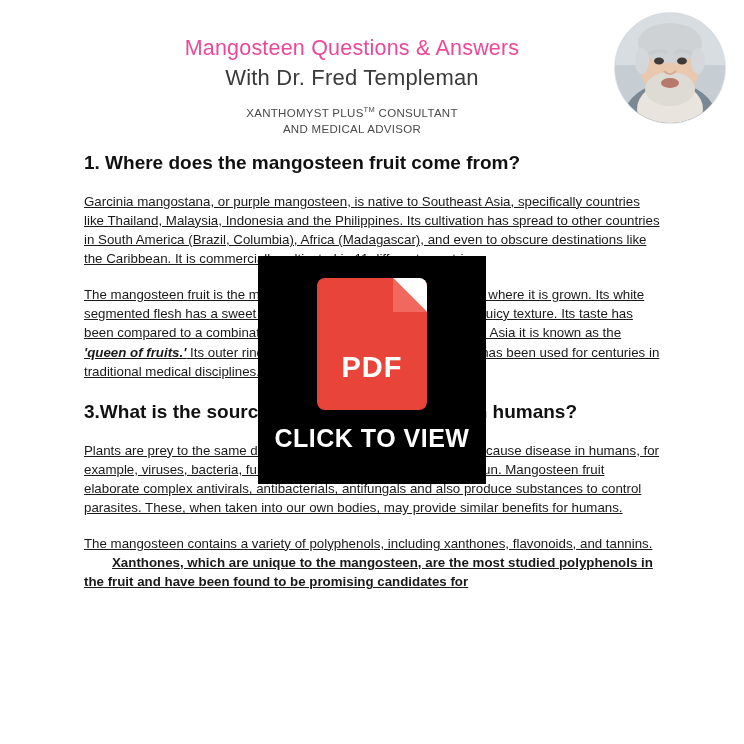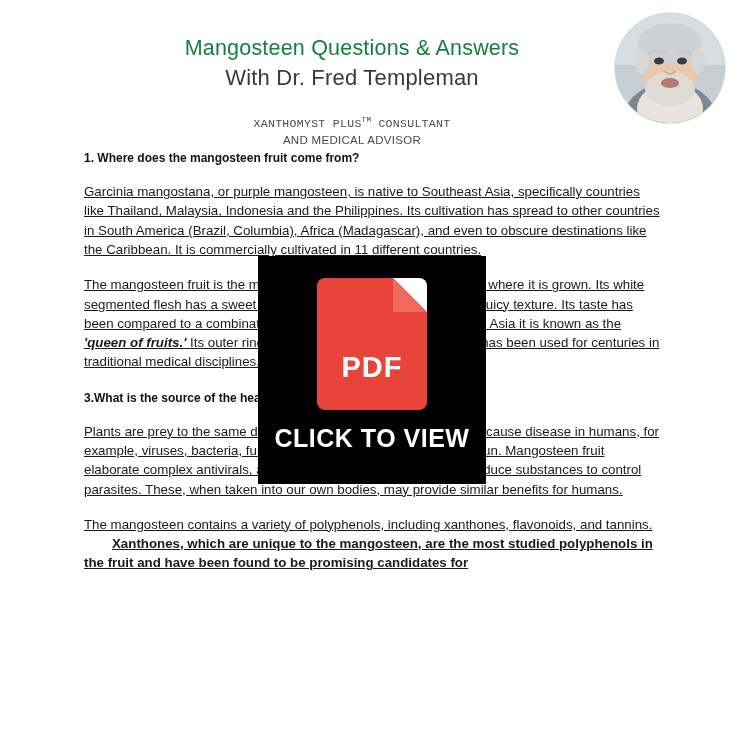--- a/index.html
+++ b/index.html
@@ -30,37 +30,36 @@
     padding: 34px 0 0 0;
     height: 130px;
     box-sizing: border-box;
   }
   .header-text {
     text-align: center;
     padding-right: 40px;
   }
   .doc-title-line1 {
     font-size: 21.5px;
-    color: #15803d;
+    color: #ec4899;
     letter-spacing: 0.2px;
     line-height: 1.35;
   }
   .doc-title-line2 {
     font-size: 22px;
     color: #3a3a3a;
     letter-spacing: 0.2px;
     line-height: 1.35;
   }
   .doc-subtitle {
     font-size: 11.5px;
     color: #4a4a4a;
     letter-spacing: 0.3px;
-    margin-top: 22px;
+    margin-top: 12px;
     line-height: 1.45;
-    font-family: Liberation Mono, monospace;
   }
   .doc-subtitle sup {
     font-size: 7.5px;
     vertical-align: super;
   }
   .doc-subtitle-2 {
     font-size: 11.5px;
     color: #4a4a4a;
     letter-spacing: 0.3px;
     line-height: 1.45;
@@ -78,21 +77,21 @@
     border: 1px solid #e2e6e9;
   }
   .avatar svg { display: block; }
 
   
   .content {
     padding: 14px 84px 0 84px;
     box-sizing: border-box;
   }
   .q-heading {
-    font-size: 12px;
+    font-size: 19px;
     font-weight: bold;
     color: #111;
     margin: 18px 0 0 0;
     line-height: 1.35;
   }
   .q-heading.first { margin-top: 6px; }
   p.para {
     font-size: 13.3px;
     color: #1a1a1a;
     line-height: 1.45;

